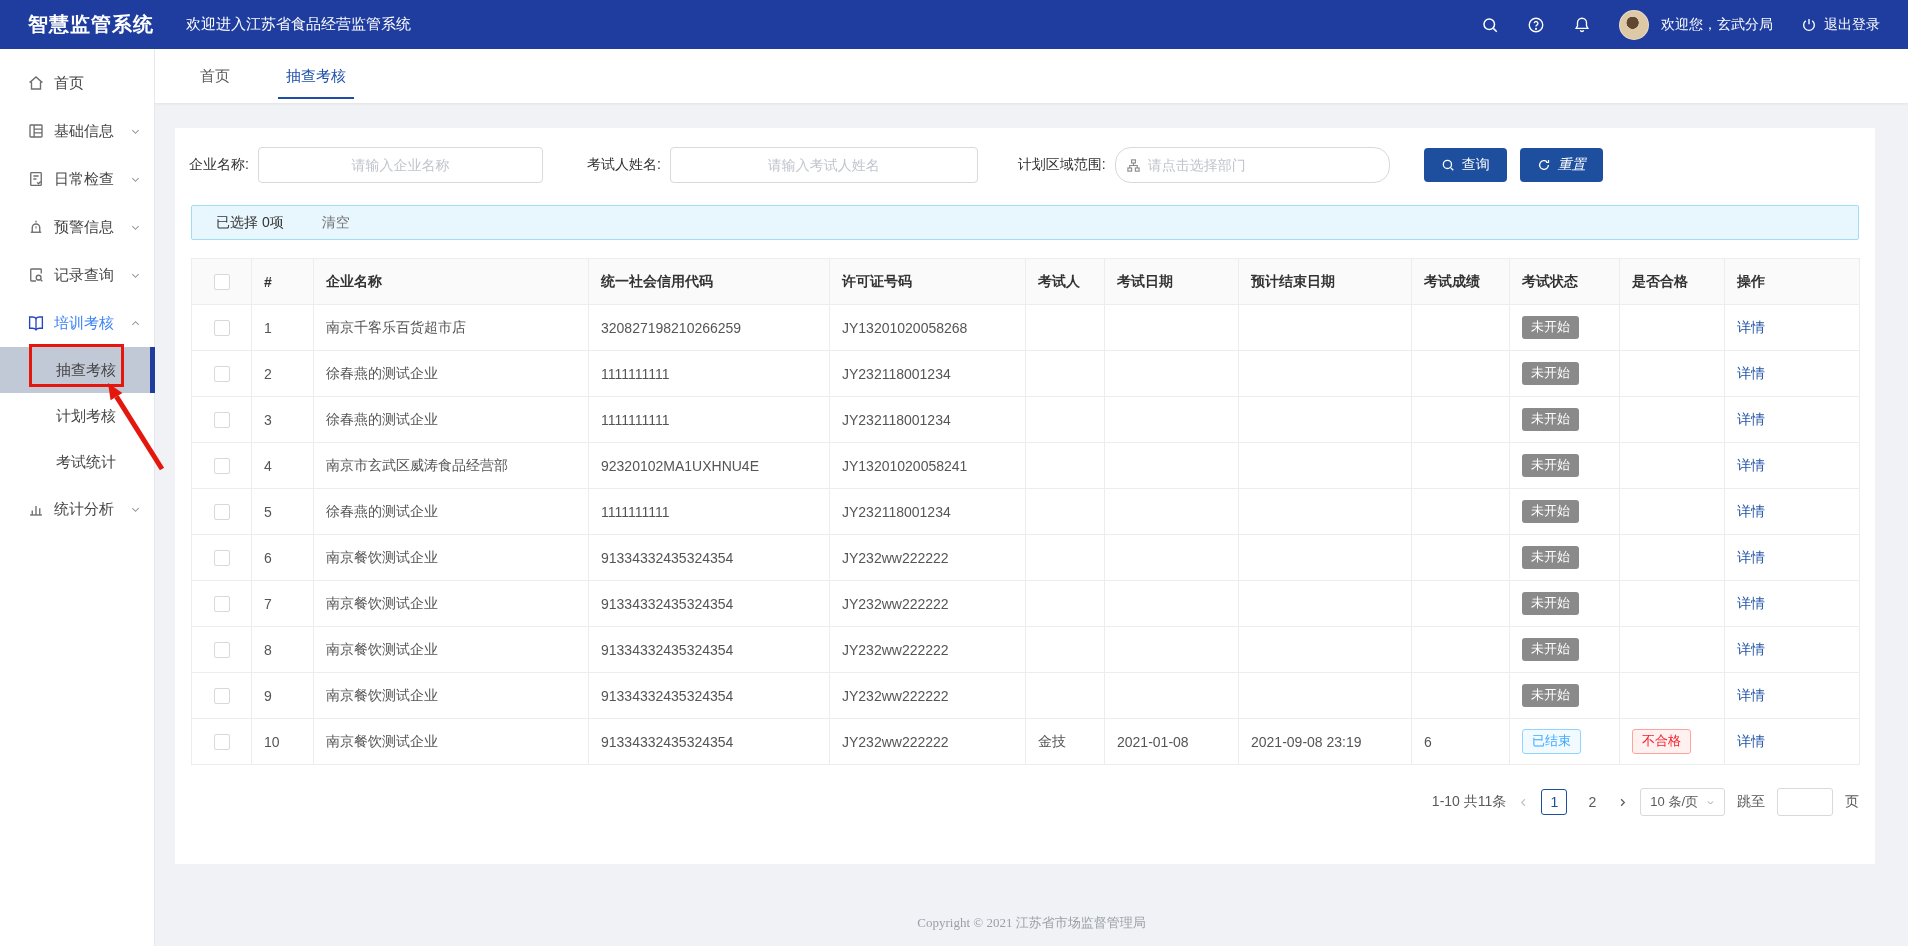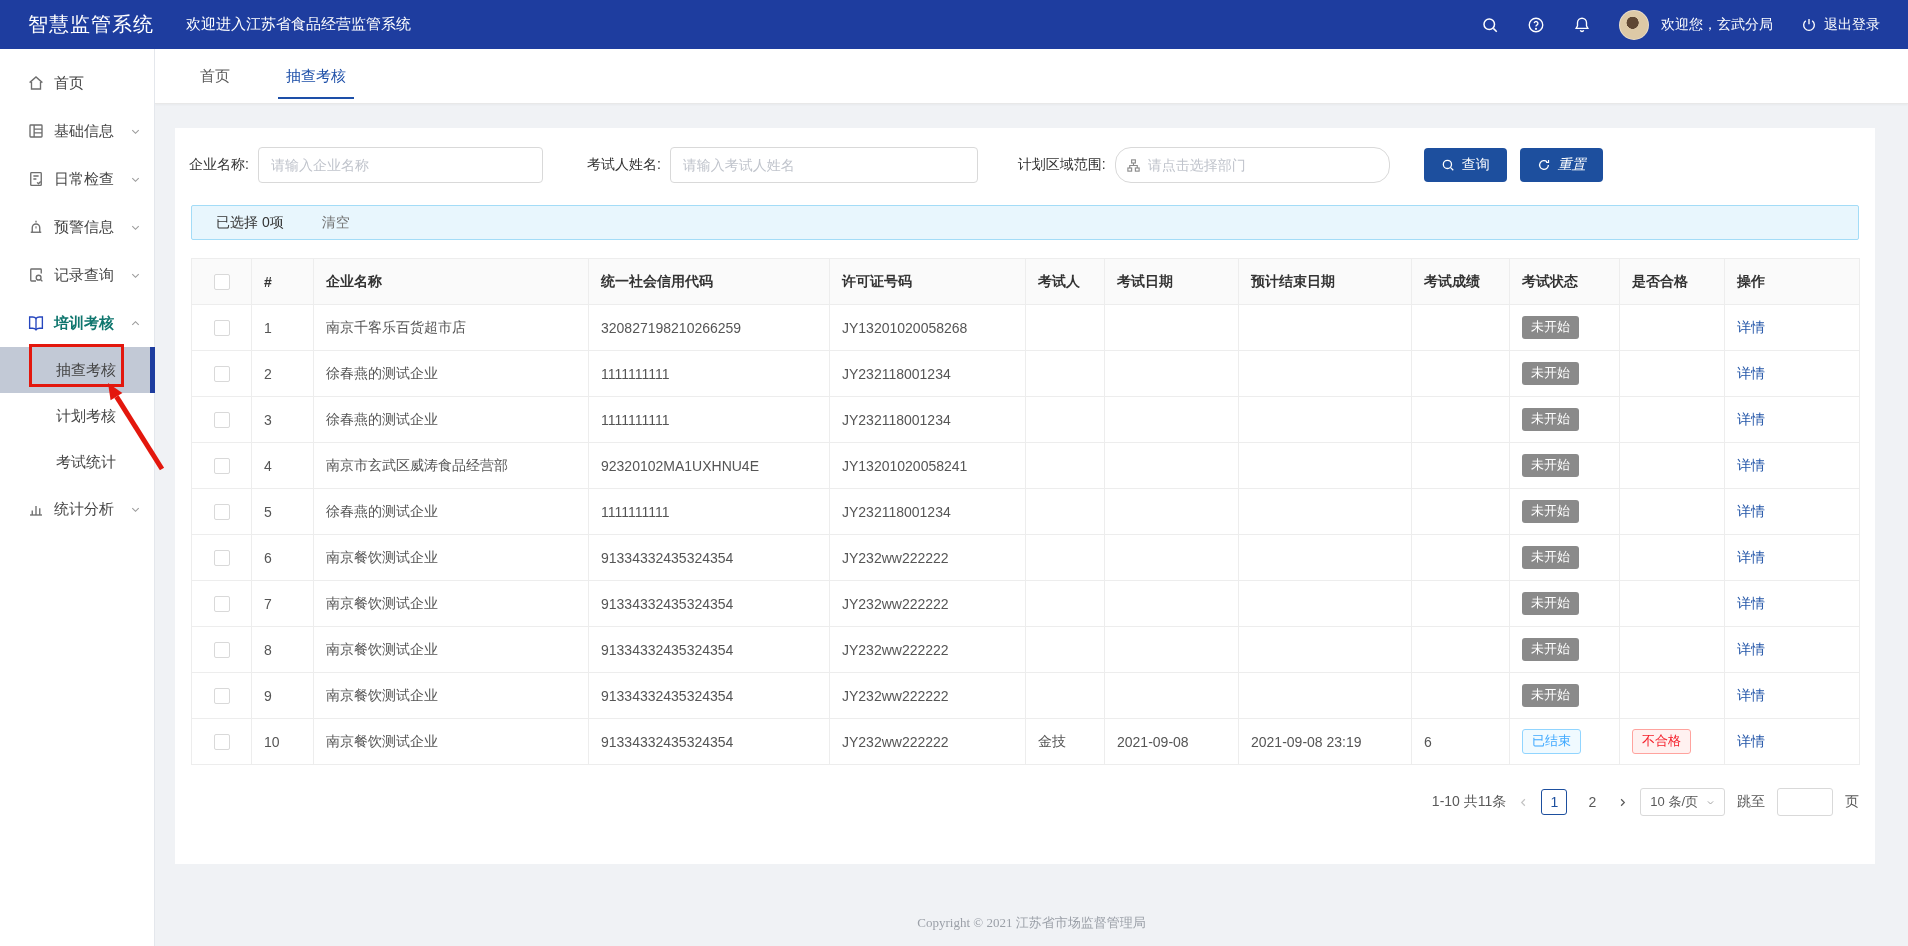--- a/index.html
+++ b/index.html
@@ -8,42 +8,42 @@
     width:1908px; height:946px; position:relative; overflow:hidden;
     background:#F0F2F5; font-family:"Liberation Sans", sans-serif; color:#333;
   }
   svg { display:block; }
 
   
   .app-header {
     position:absolute; top:0; left:0; width:1908px; height:49px;
     background:#1E3D9F; color:#fff; display:flex; align-items:center; z-index:20;
   }
-  .logo { font-size:20px; font-weight:normal; margin-left:28px; letter-spacing:1px; white-space:nowrap; }
+  .logo { font-size:20px; font-weight:bold; margin-left:28px; letter-spacing:1px; white-space:nowrap; }
   .welcome { font-size:15px; margin-left:32px; white-space:nowrap; }
   .header-right { margin-left:auto; display:flex; align-items:center; gap:28px; margin-right:28px; font-size:14px; }
   .h-icon { width:18px; height:18px; color:#fff; cursor:pointer; }
   .avatar {
     width:30px; height:30px; border-radius:50%;
     background:radial-gradient(circle at 45% 42%, #5f4732 0 26%, #ddc9a6 28% 70%, #c9b48c 100%);
     border:1px solid rgba(255,255,255,.4);
   }
   .greeting { white-space:nowrap; margin-left:-16px; }
   .logout { display:flex; align-items:center; gap:7px; cursor:pointer; white-space:nowrap; }
 
   
   .sidebar {
     position:absolute; top:49px; left:0; width:155px; bottom:0;
     background:#fff; border-right:1px solid #E4E7EC; z-index:10; padding-top:10px;
   }
   .menu-item { height:48px; display:flex; align-items:center; padding:0 13px 0 27px; font-size:15px; color:#454545; cursor:pointer; }
   .mi-icon { width:18px; height:18px; margin-right:9px; color:#6E6E6E; flex:none; }
   .mi-label { white-space:nowrap; }
   .chev { margin-left:auto; color:#9B9B9B; width:11px; height:11px; }
-  .menu-item.active { color:#0f766e;font-weight:bold; }
+  .menu-item.active { color:#3b82f6; }
   .menu-item.active .mi-icon { color:#2646BE; }
   .submenu-item { height:46px; display:flex; align-items:center; padding-left:56px; font-size:15px; color:#454545; cursor:pointer; position:relative; }
   .submenu-item.selected { background:#C2C9D6; }
   .submenu-item.selected::after { content:""; position:absolute; right:-1px; top:0; bottom:0; width:5px; background:#1E3D9F; }
 
   
   .anno-box {
     position:absolute; left:29px; top:344px; width:95px; height:43px;
     border:3px solid #E3170D; z-index:30; pointer-events:none;
   }
@@ -60,21 +60,21 @@
   .tab.active::after { content:""; position:absolute; left:-8px; right:-8px; bottom:4px; height:2px; background:#1D4FA8; }
 
   
   .main-card { position:absolute; left:175px; top:128px; width:1700px; height:736px; background:#fff; }
 
   
   .filter-row { position:absolute; left:14px; top:19px; right:14px; display:flex; align-items:center; }
   .f-label { font-size:14px; color:#333; margin-right:9px; white-space:nowrap; }
   .f-input {
     height:36px; border:1px solid #D9D9D9; border-radius:4px; font-size:14px;
-    padding:0 12px; color:#333; outline:none; background:#fff;
+    padding:0 12px; color:#333; outline:none; background:#fff;text-align:center;
   }
   .f-input::placeholder { color:#C0C4CC; }
   .gap1 { margin-left:44px; } .gap2 { margin-left:40px; }
   .region-wrap { height:36px; width:275px; border:1px solid #D9D9D9; border-radius:16px; display:flex; align-items:center; padding:0 10px; gap:7px; background:#fff; }
   .region-wrap .org-ic { width:15px; height:15px; color:#8A8A8A; flex:none; }
   .region-wrap input { border:none; outline:none; font-size:14px; width:100%; padding:0; color:#333; background:transparent; }
   .region-wrap input::placeholder { color:#C0C4CC; }
   .btn {
     height:34px; border:none; border-radius:4px; background:#1D4F9E; color:#fff; font-size:14px;
     display:inline-flex; align-items:center; gap:7px; padding:0 17px; cursor:pointer;
@@ -502,21 +502,21 @@
           <td></td>
           <td><a class="detail-link">详情</a></td>
         </tr>
         <tr>
           <td class="c-center"><span class="checkbox"></span></td>
           <td>10</td>
           <td>南京餐饮测试企业</td>
           <td>91334332435324354</td>
           <td>JY232ww222222</td>
           <td>金技</td>
-          <td>2021-09-08</td>
+          <td>2021-01-08</td>
           <td>2021-09-08 23:19</td>
           <td>6</td>
           <td><span class="badge badge-blue">已结束</span></td>
           <td><span class="badge badge-red">不合格</span></td>
           <td><a class="detail-link">详情</a></td>
         </tr>
       </tbody>
   </table>
 
   <div class="pagination">

